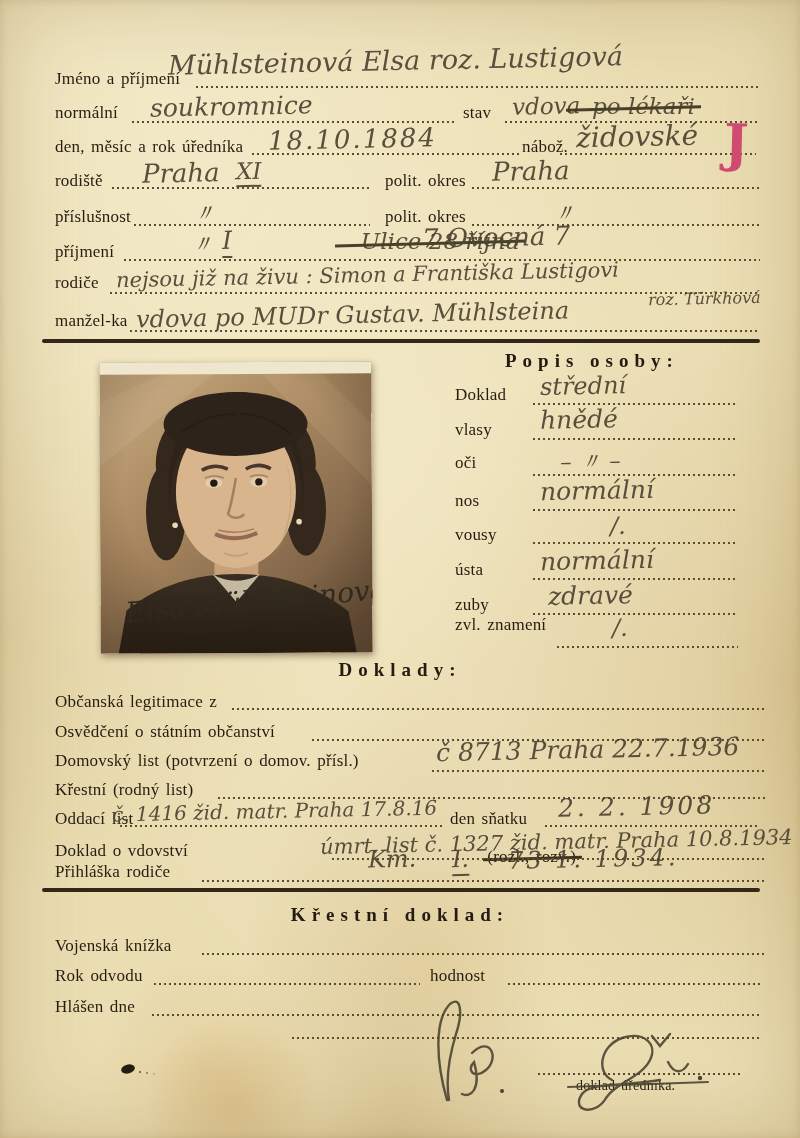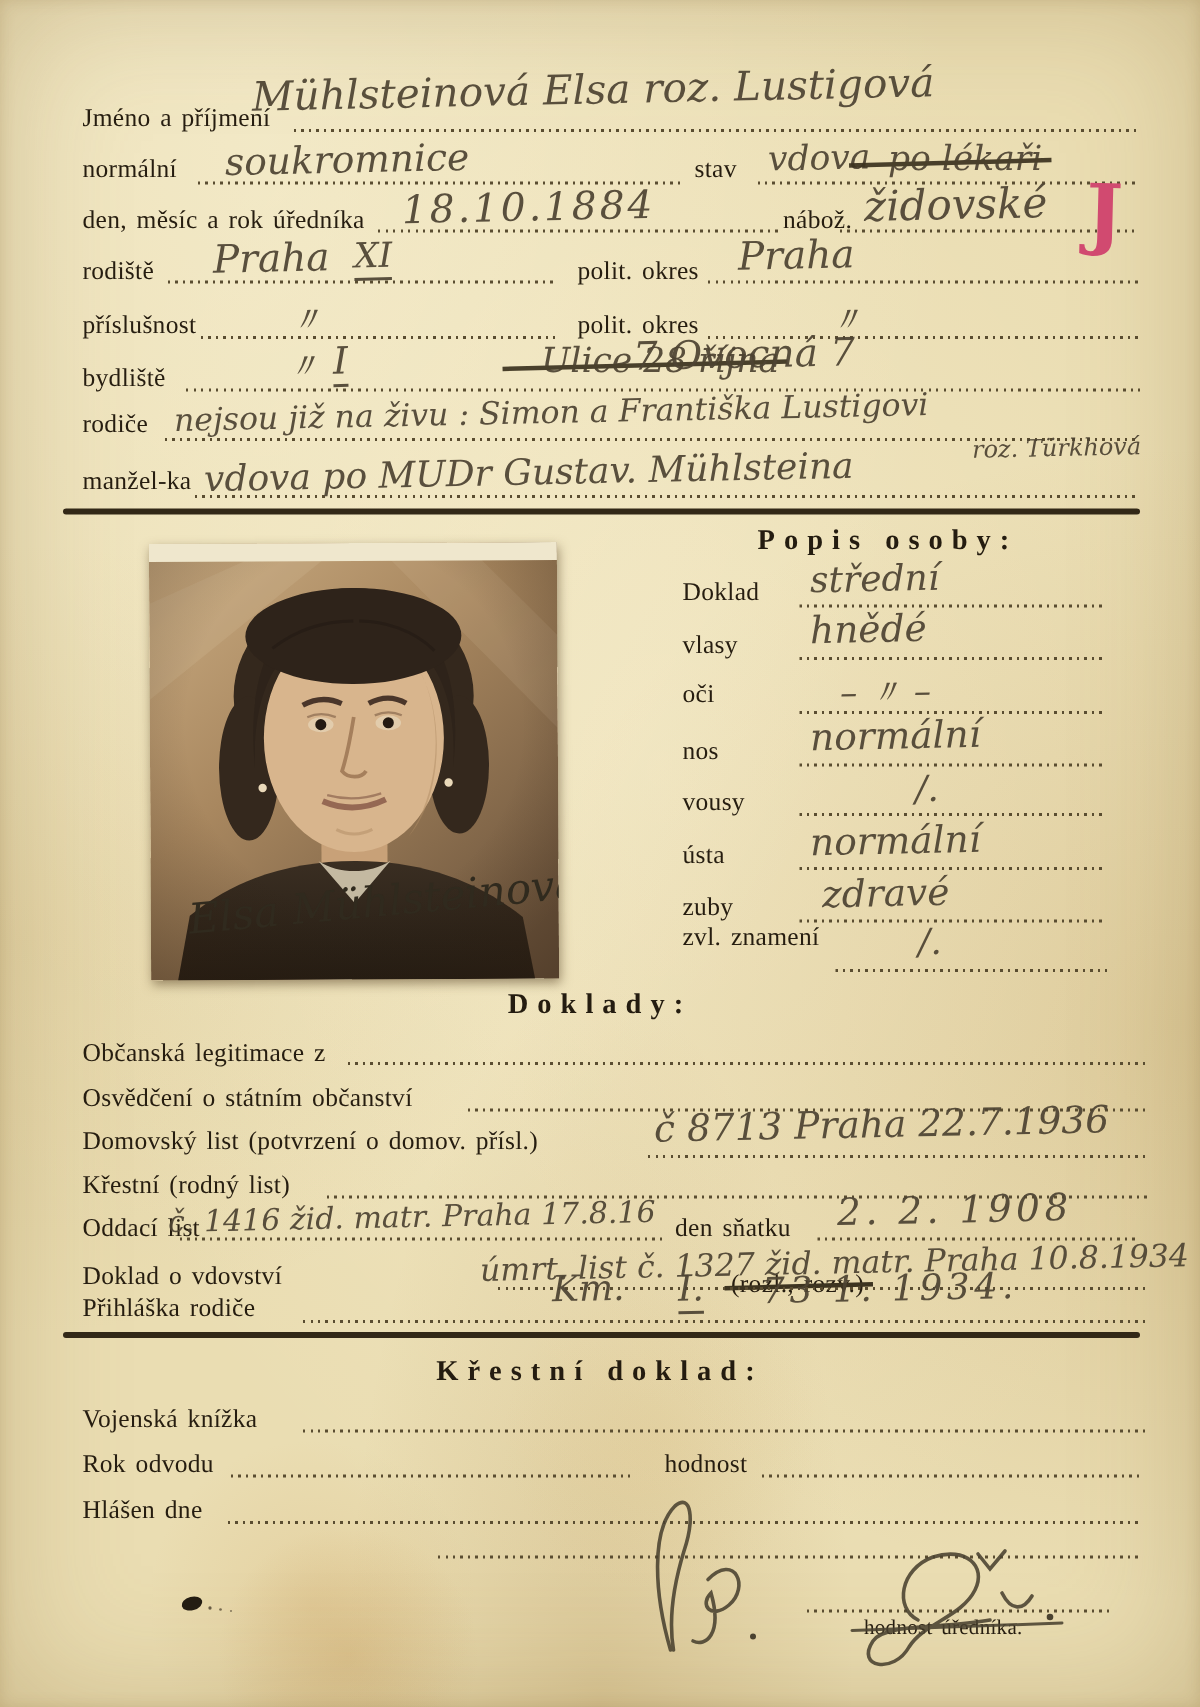--- a/index.html
+++ b/index.html
@@ -75,21 +75,21 @@
   <span class="hw" style="left:492px;top:156px;font-size:26px">Praha</span>
 
   <span class="lbl" style="left:55px;top:207px">příslušnost</span>
   <div class="dots" style="left:134px;top:224px;width:236px"></div>
   <span class="hw" style="left:192px;top:197px;font-size:24px">〃</span>
 
   <span class="lbl" style="left:385px;top:207px">polit. okres</span>
   <div class="dots" style="left:472px;top:224px;width:288px"></div>
   <span class="hw" style="left:552px;top:197px;font-size:24px">〃</span>
 
-  <span class="lbl" style="left:55px;top:242px">bydliště</span>
+  <span class="lbl" style="left:55px;top:242px">příjmení</span>
   <div class="dots" style="left:124px;top:259px;width:636px"></div>
   <span class="hw" style="left:190px;top:228px;font-size:24px">〃</span>
   <span class="hw u" style="left:222px;top:226px;font-size:25px">I</span>
   <span class="hw strike" style="left:254px;top:228px;font-size:23px">Ulice 28 října</span>
   <span class="hw" style="left:422px;top:222px;font-size:26px">7 Ovocná 7</span>
 
   <span class="lbl" style="left:55px;top:273px">rodiče</span>
   <div class="dots" style="left:110px;top:292px;width:650px"></div>
   <span class="hw" style="left:116px;top:263px;font-size:21px">nejsou již na živu : Simon a Františka Lustigovi</span>
   <span class="hw" style="left:648px;top:289px;font-size:16px">roz. Türkhová</span>
@@ -225,30 +225,30 @@
   <div class="rule" style="left:42px;top:888px;width:718px"></div>
 
   
   <div class="hdr hdr-c" style="top:904px">Křestní doklad:</div>
 
   <span class="lbl" style="left:55px;top:936px">Vojenská knížka</span>
   <div class="dots" style="left:202px;top:953px;width:563px"></div>
 
   <span class="lbl" style="left:55px;top:966px">Rok odvodu</span>
   <div class="dots" style="left:154px;top:983px;width:266px"></div>
-  <span class="lbl" style="left:443px;top:966px">hodnost</span>
+  <span class="lbl" style="left:430px;top:966px">hodnost</span>
   <div class="dots" style="left:508px;top:983px;width:252px"></div>
 
   <span class="lbl" style="left:55px;top:997px">Hlášen dne</span>
   <div class="dots" style="left:152px;top:1014px;width:608px"></div>
 
   <div class="dots" style="left:292px;top:1037px;width:468px"></div>
 
   <div class="dots" style="left:538px;top:1073px;width:202px"></div>
-  <span class="lbl" style="left:576px;top:1078px;font-size:14px">hodnost úředníka.</span>
+  <span class="lbl" style="left:576px;top:1078px;font-size:14px">doklad úředníka.</span>
 
   
   <svg class="overlay" width="800" height="1138" viewBox="0 0 800 1138">
     <g stroke="#4a4230" stroke-width="2.4" fill="none" stroke-linecap="round" opacity=".88">
       <path d="M447,1100 C436,1062 434,1020 450,1004 C461,995 463,1013 456,1034 C448,1060 446,1082 449,1100"></path>
       <path d="M472,1053 C490,1035 500,1058 486,1070 C474,1080 466,1070 474,1062 C482,1090 470,1098 462,1094"></path>
       <path d="M612,1080 C596,1072 600,1046 622,1038 C644,1031 658,1044 650,1060 C641,1078 616,1082 606,1098 C596,1116 570,1112 582,1094 C590,1082 628,1086 660,1080"></path>
       <path d="M652,1036 L660,1046 L670,1034"></path>
       <path d="M668,1062 C674,1074 682,1074 688,1064"></path>
       <path d="M568,1087 L708,1082" stroke-width="2"></path>

